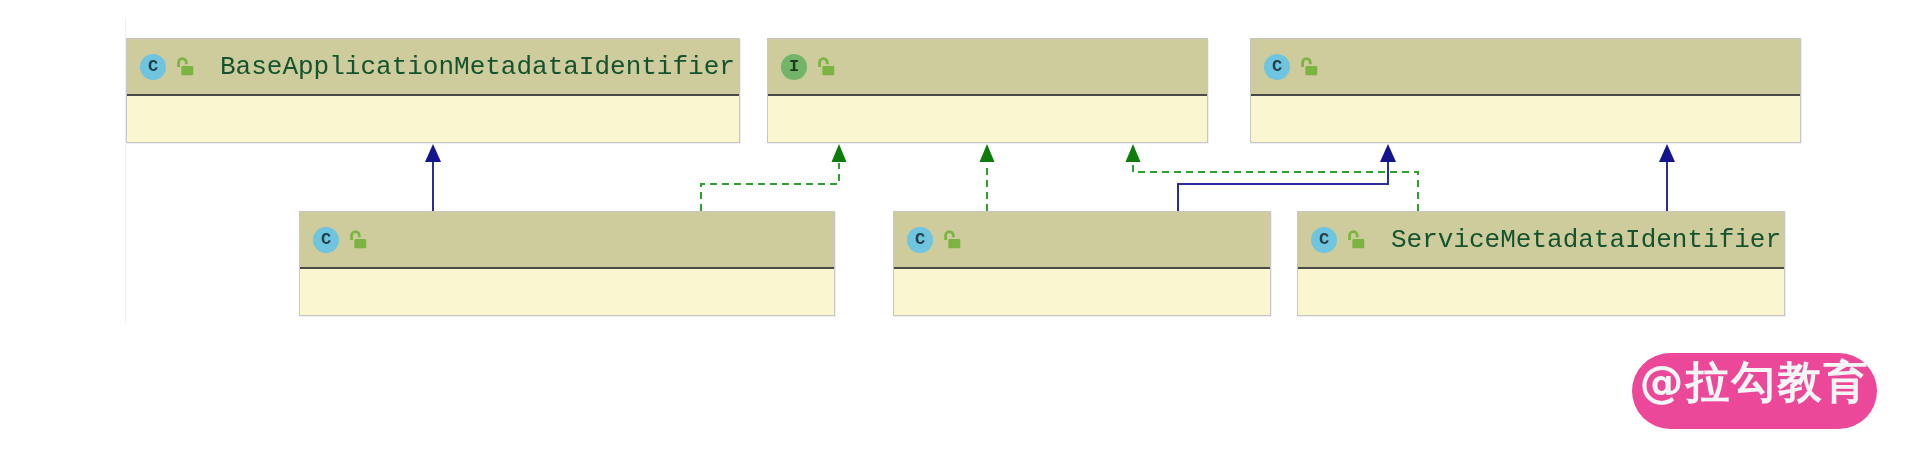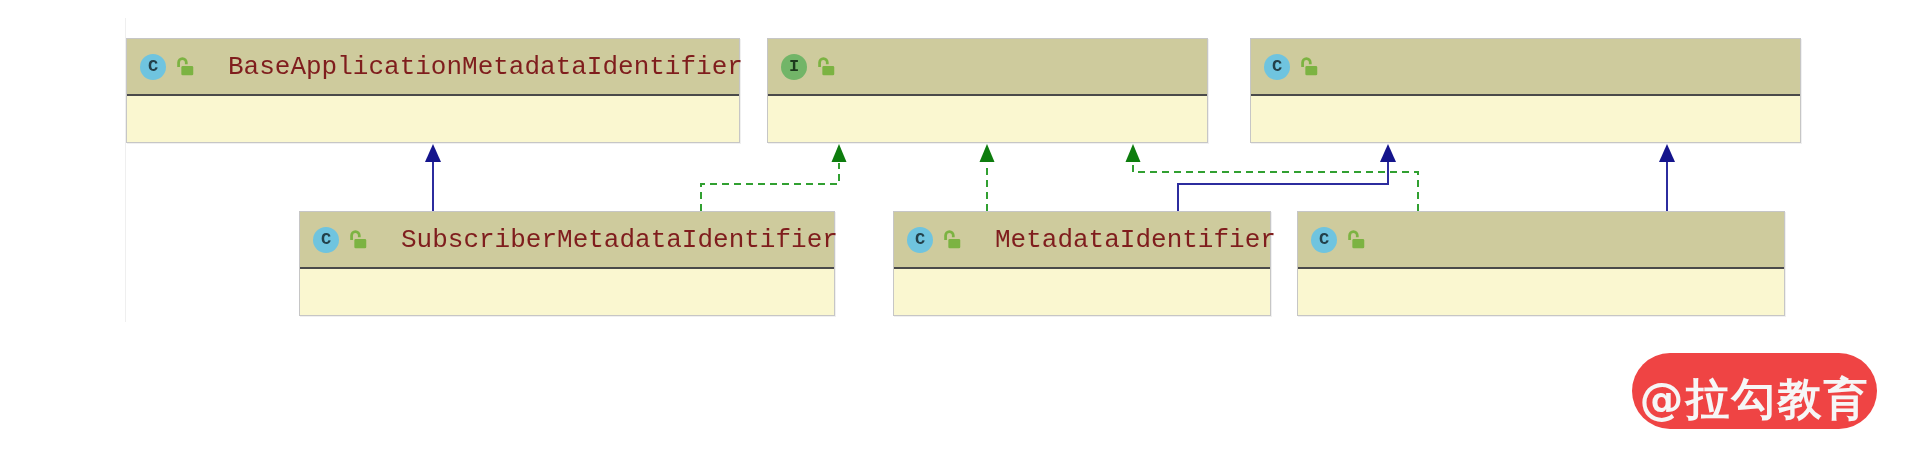--- a/index.html
+++ b/index.html
@@ -33,36 +33,36 @@
   .kind-badge {
     width: 26px; height: 26px; border-radius: 50%;
     display: flex; align-items: center; justify-content: center;
     font-size: 17px; font-weight: bold;
     flex: 0 0 auto; line-height: 1;
   }
   .kind-class { background: #6fc4df; color: #23404a; }
   .kind-interface { background: #72b568; color: #1d3a1d; }
   .lock-icon { margin-left: 8px; flex: 0 0 auto; }
   .uml-title {
-    margin-left: 32px;
+    margin-left: 24px;
     font-size: 26px;
-    color: #7f1d1d;
+    color: #14532d;
     white-space: nowrap;
   }
   .edges-svg { position: absolute; left: 0; top: 0; pointer-events: none; }
   .edge-solid { stroke: #2c2c9e; stroke-width: 2; fill: none; }
   .edge-dashed { stroke: #31a031; stroke-width: 2; fill: none; stroke-dasharray: 7 5; }
   .arrow-solid { fill: #14148c; stroke: none; }
   .arrow-dashed { fill: #0d7c0d; stroke: none; }
   .watermark {
     position: absolute; left: 1632px; top: 353px;
     width: 245px; height: 76px;
-    background: #ef4444;
+    background: #ec4899;
     border-radius: 38px;
-    display: flex; align-items: flex-end; justify-content: center;
+    display: flex; align-items: flex-start; justify-content: center;
   }
   .watermark-text {
     font-family: "DejaVu Sans", "Liberation Sans", sans-serif;
     font-size: 44px; font-weight: bold;
     color: #f6f6f6; letter-spacing: 2px;
     white-space: nowrap;
   }
 </style>
 </head>
 <body>
@@ -130,43 +130,42 @@
   <div class="uml-body"></div>
 </div>
 
 <div class="uml-box" style="left:299px; top:211px; width:536px; height:105px;">
   <div class="uml-header">
     <span class="kind-badge kind-class">C</span>
     <svg class="lock-icon" width="22" height="22" viewBox="0 0 24 24">
       <path d="M5 12 V7 a4.2 4.2 0 0 1 8.4 0 V9" fill="none" stroke="#7cb342" stroke-width="3"></path>
       <rect x="8" y="11" width="13" height="10" rx="1.5" fill="#7cb342"></rect>
     </svg>
-    <span class="uml-title">SubscriberMetadataIdentifier</span>
   </div>
   <div class="uml-body"></div>
 </div>
 
 <div class="uml-box" style="left:893px; top:211px; width:378px; height:105px;">
   <div class="uml-header">
     <span class="kind-badge kind-class">C</span>
     <svg class="lock-icon" width="22" height="22" viewBox="0 0 24 24">
       <path d="M5 12 V7 a4.2 4.2 0 0 1 8.4 0 V9" fill="none" stroke="#7cb342" stroke-width="3"></path>
       <rect x="8" y="11" width="13" height="10" rx="1.5" fill="#7cb342"></rect>
     </svg>
-    <span class="uml-title">MetadataIdentifier</span>
   </div>
   <div class="uml-body"></div>
 </div>
 
 <div class="uml-box" style="left:1297px; top:211px; width:488px; height:105px;">
   <div class="uml-header">
     <span class="kind-badge kind-class">C</span>
     <svg class="lock-icon" width="22" height="22" viewBox="0 0 24 24">
       <path d="M5 12 V7 a4.2 4.2 0 0 1 8.4 0 V9" fill="none" stroke="#7cb342" stroke-width="3"></path>
       <rect x="8" y="11" width="13" height="10" rx="1.5" fill="#7cb342"></rect>
     </svg>
+    <span class="uml-title">ServiceMetadataIdentifier</span>
   </div>
   <div class="uml-body"></div>
 </div>
 
 <div class="watermark">
   <span class="watermark-text">@拉勾教育</span>
 </div>
 
 </body></html>

